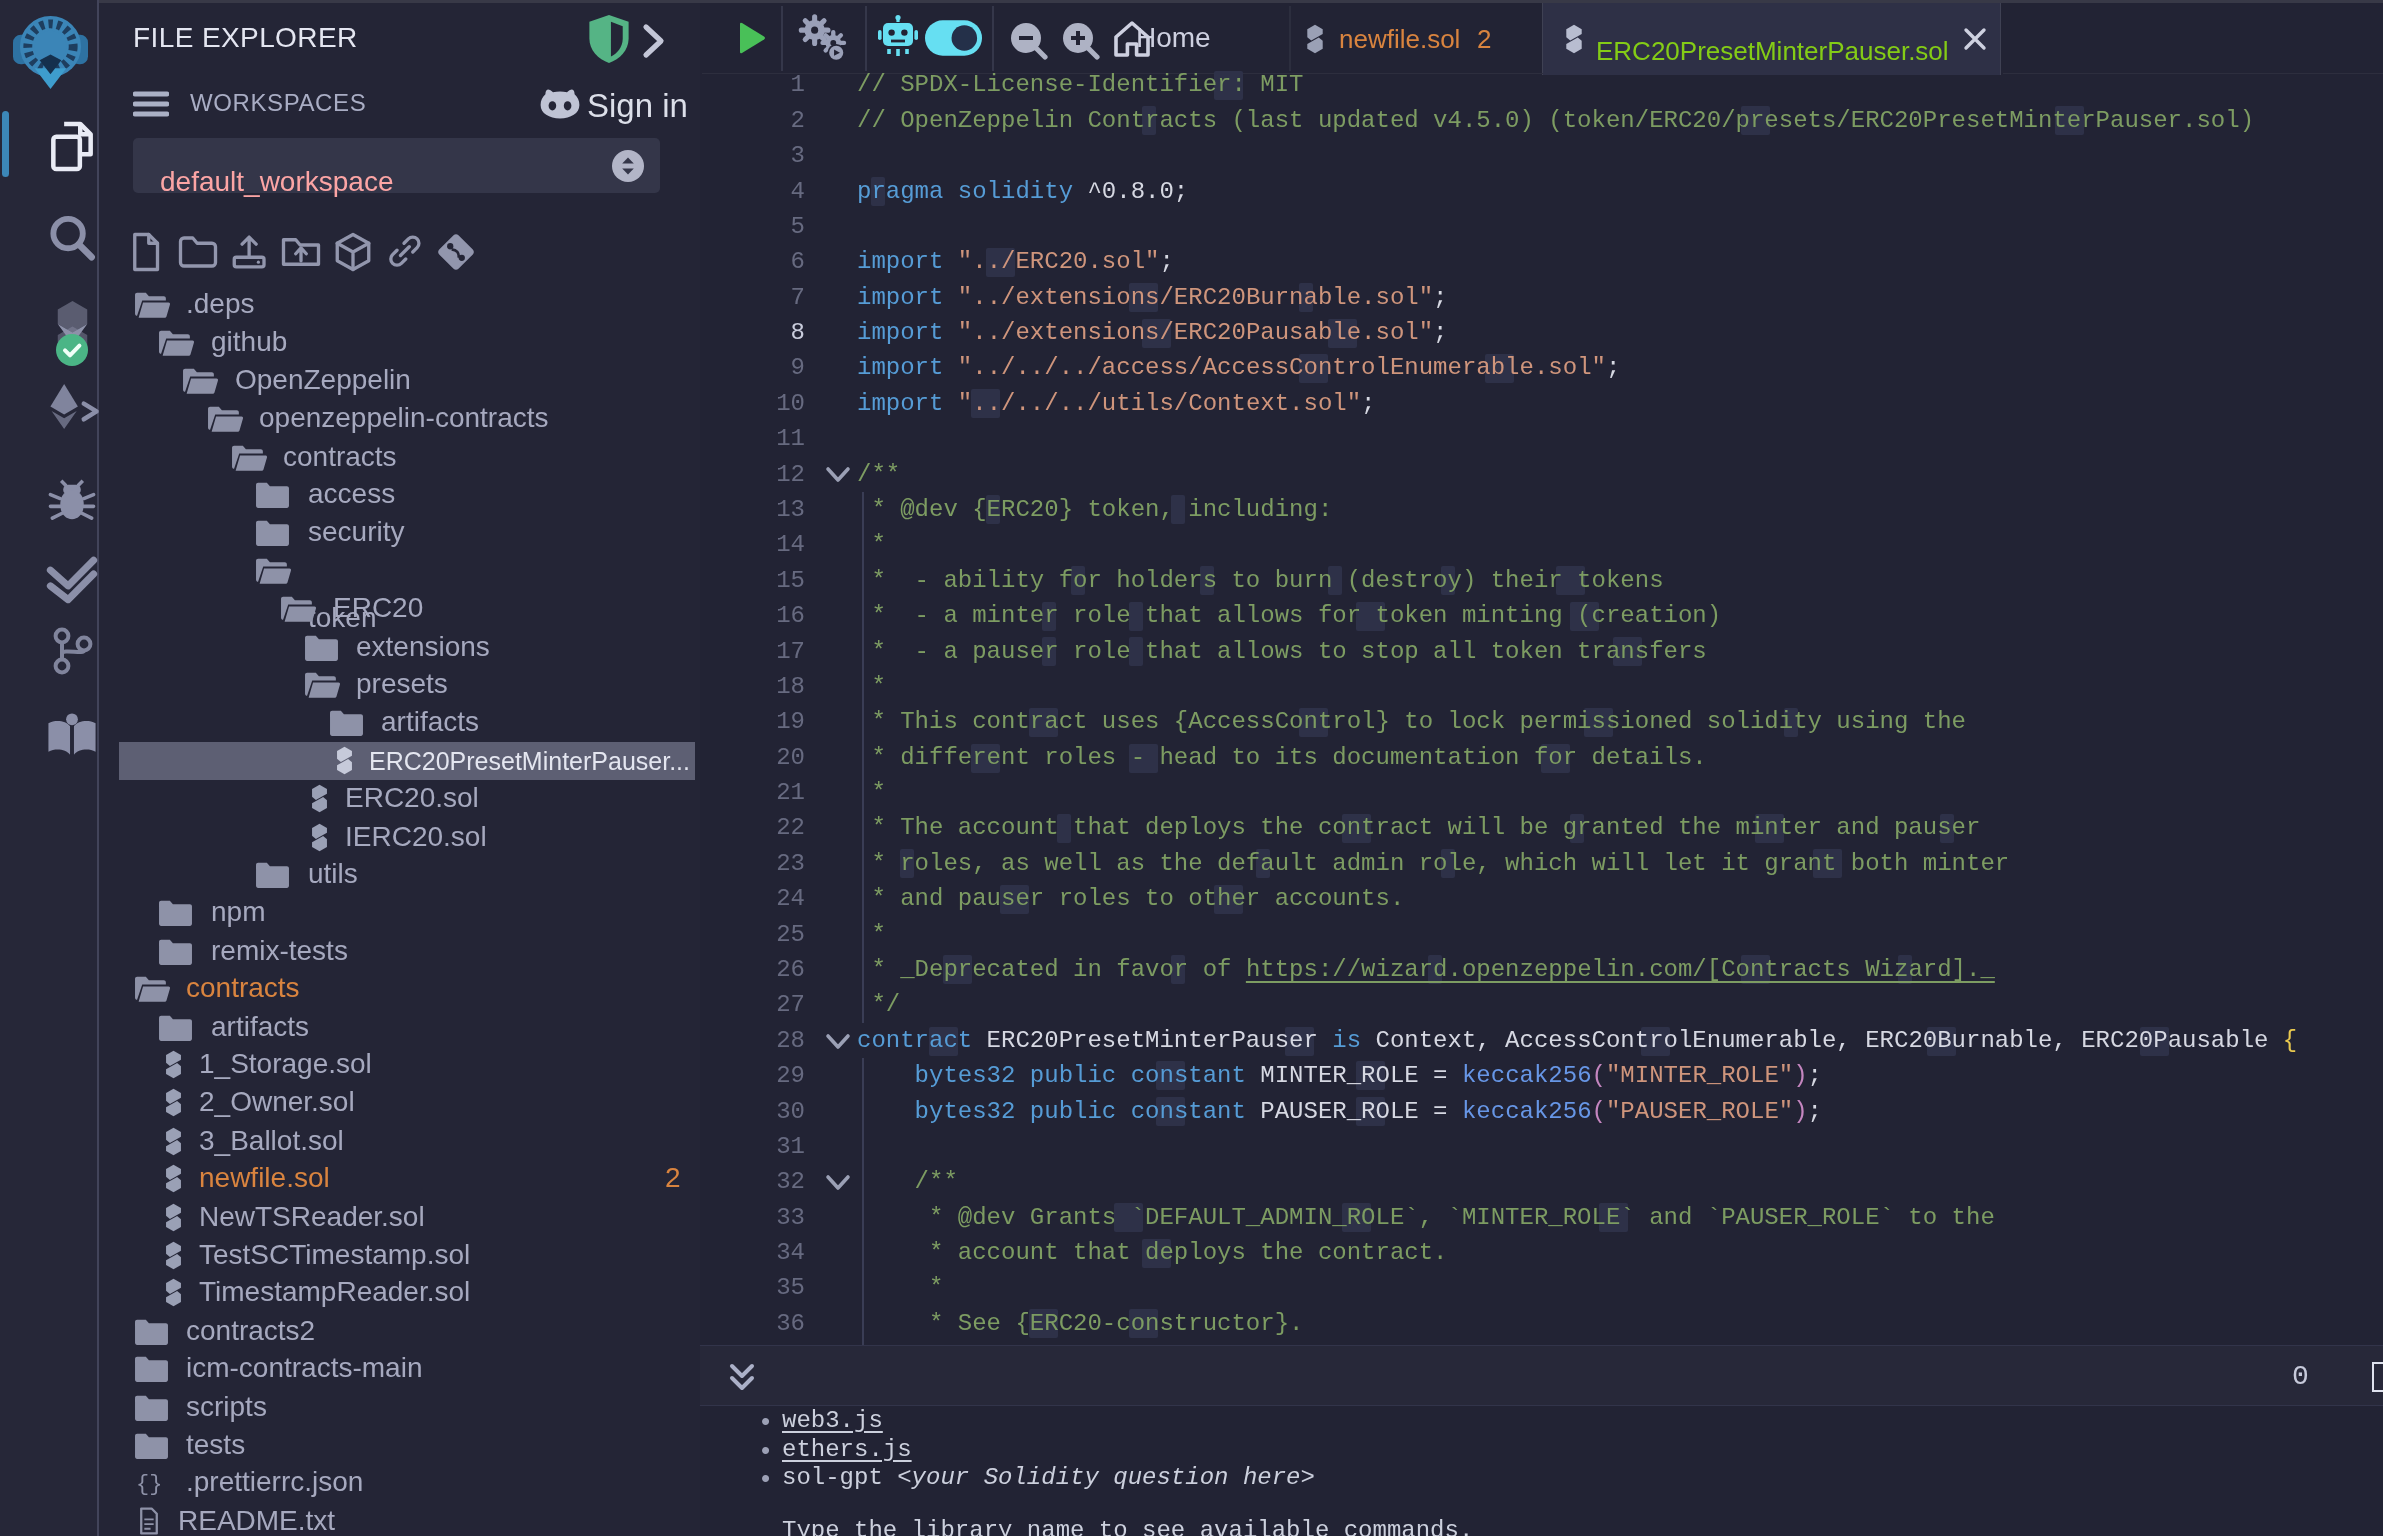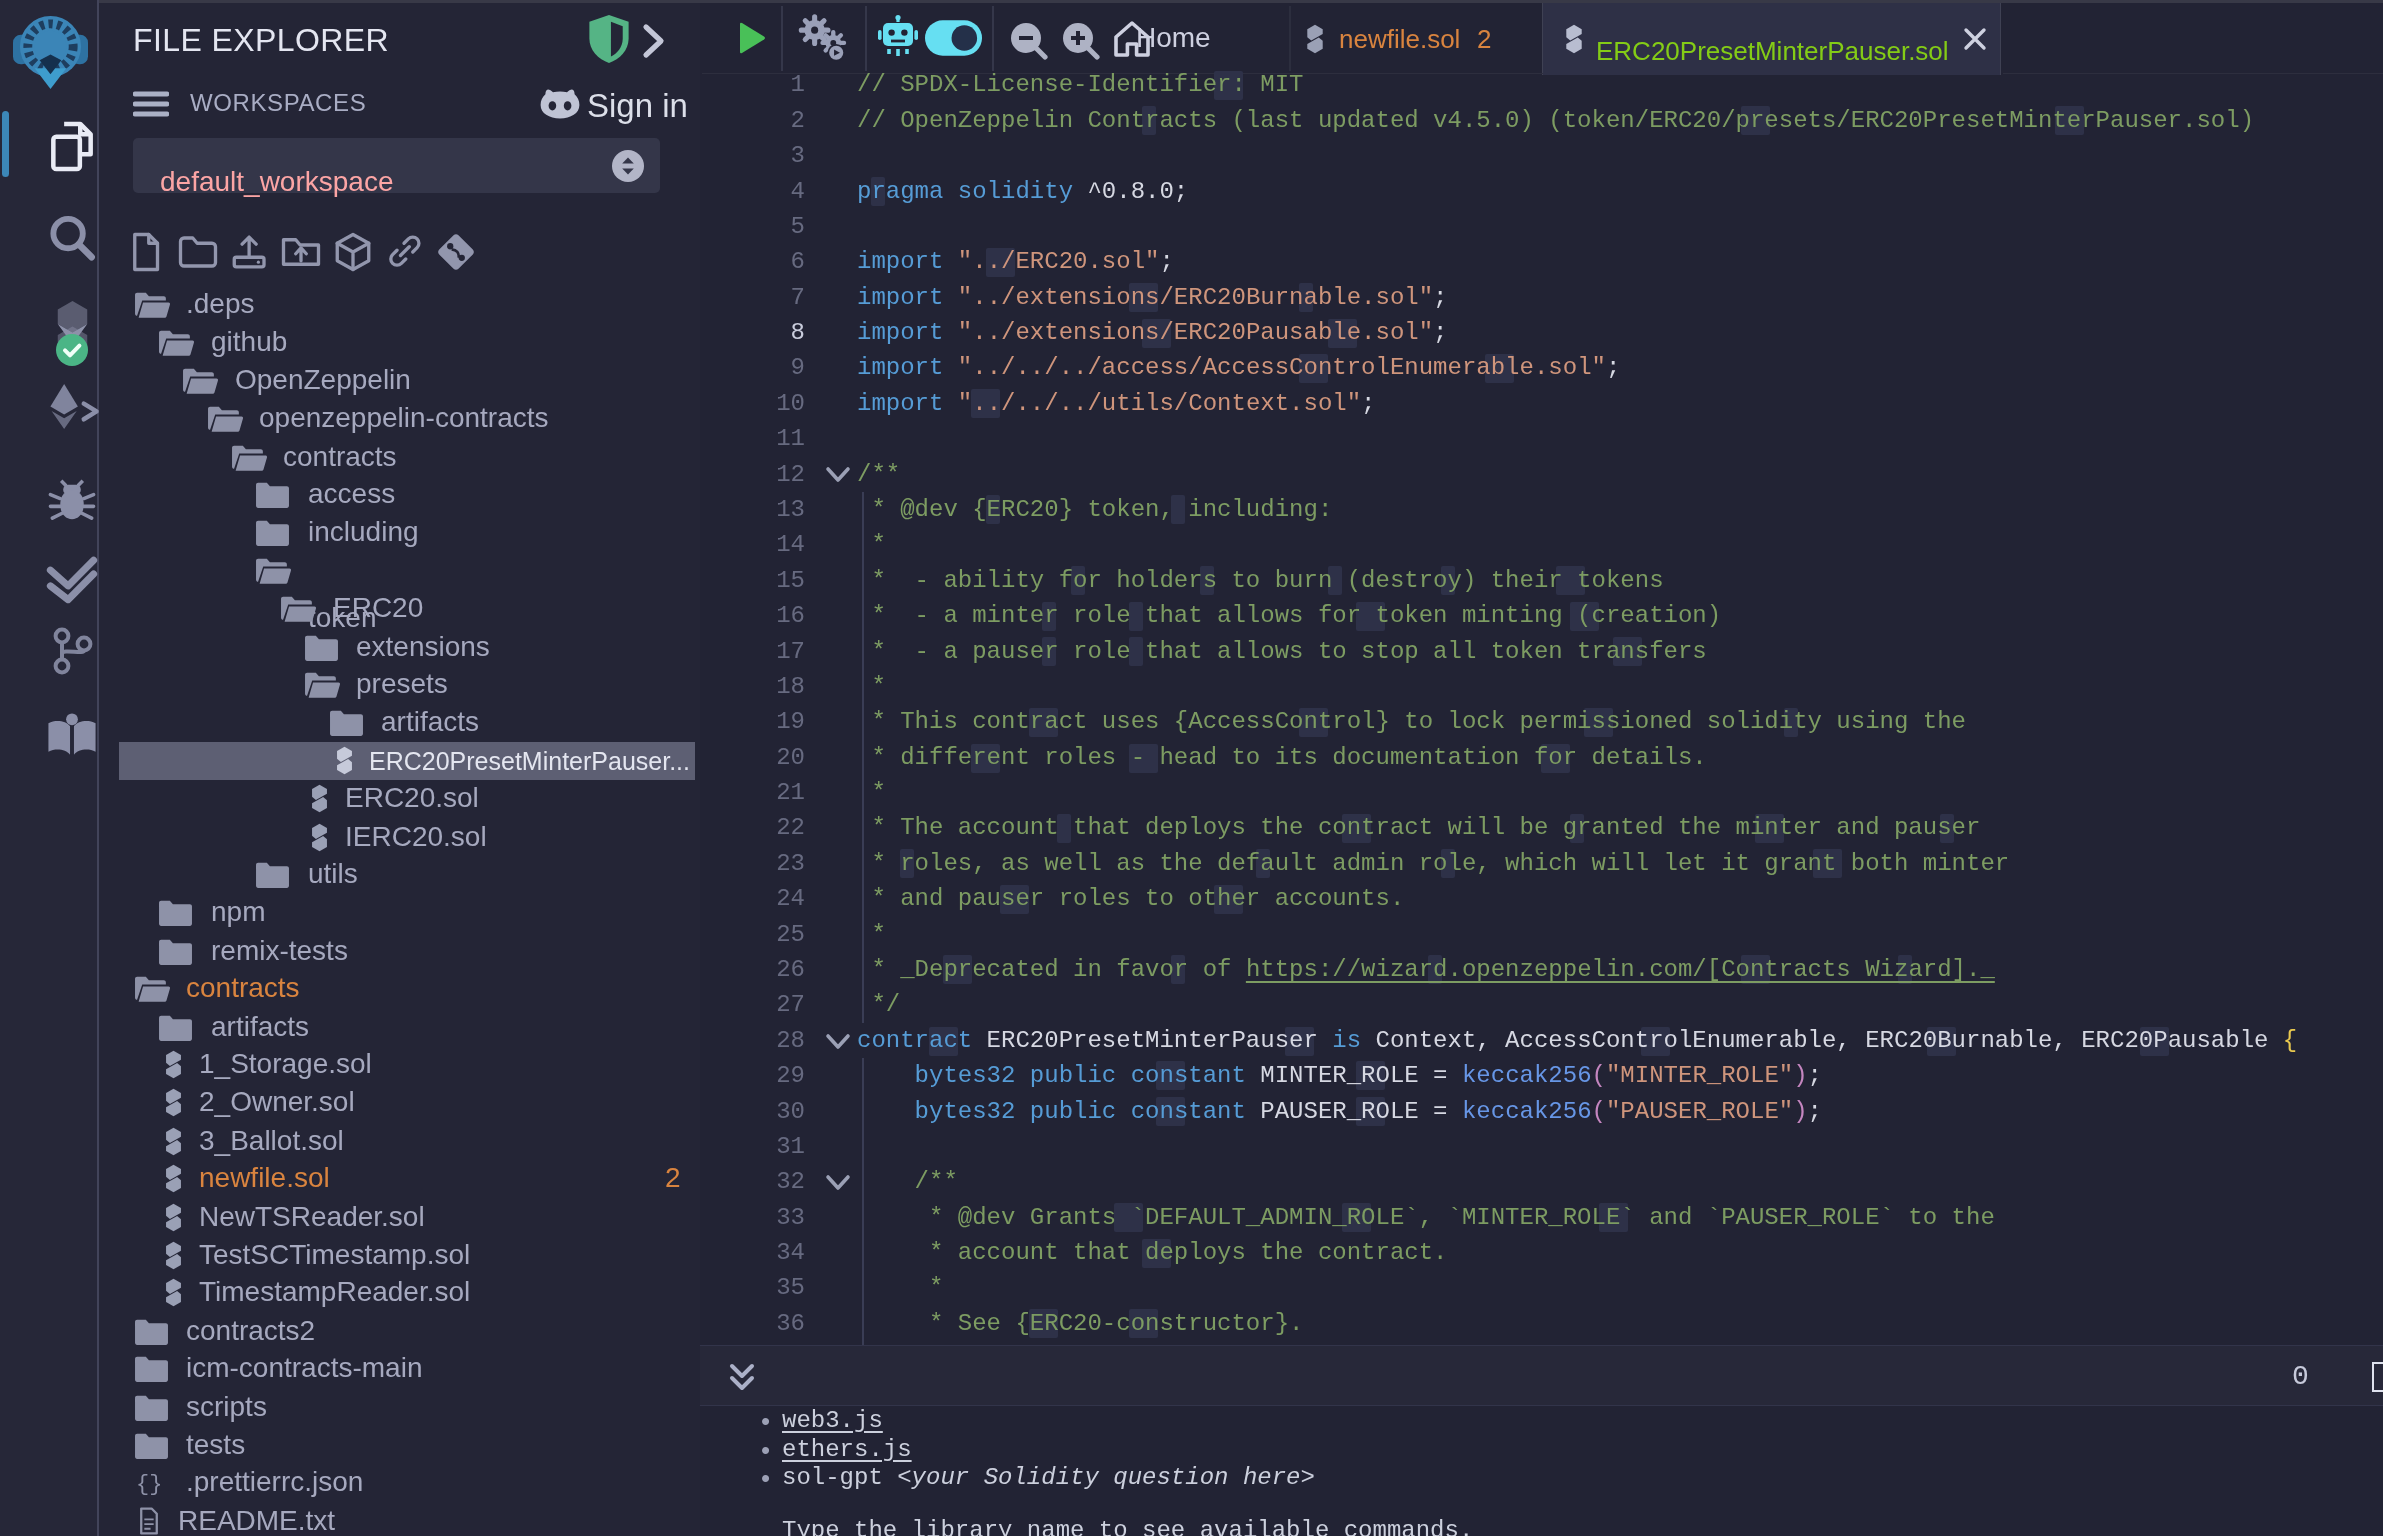--- a/index.html
+++ b/index.html
@@ -72,21 +72,21 @@
 <circle cx="18" cy="9" r="3.2" fill="none" stroke="#80849c" stroke-width="2"></circle>
 <path d="M7 8.2 V16.8 M7 14 C7 11 18 14.5 18 12.2" fill="none" stroke="#80849c" stroke-width="2"></path>
 </svg>
 <svg class="abs" style="left:72px;top:711px;transform:translateX(-50%)" width="55" height="48" viewBox="0 0 28 24">
 <circle cx="14" cy="4" r="3" fill="#8b8fa8"></circle>
 <path d="M2 6 C6 4 11 5 13 7.5 V22 C11 19.5 6 18.5 2 20.5 Z" fill="#8b8fa8"></path>
 <path d="M26 6 C22 4 17 5 15 7.5 V22 C17 19.5 22 18.5 26 20.5 Z" fill="#8b8fa8"></path>
 </svg>
 </div>
 <div id="panel"></div>
-<div class="abs" style="left:133px;top:22px;font-size:32px;color:#e4e6f1;letter-spacing:0.4px">FILE EXPLORER</div>
+<div class="abs" style="left:133px;top:22px;font-size:28px;color:#e4e6f1;letter-spacing:0.4px">FILE EXPLORER</div>
 <svg class="abs" style="left:586px;top:13px" width="46" height="51" viewBox="0 0 23 26">
 <path d="M11.5 1 L21.5 4.5 V13 C21.5 19 17 23.5 11.5 25.5 C6 23.5 1.5 19 1.5 13 V4.5 Z" fill="#55b485"></path>
 <path d="M12.5 4.5 L18.5 6.8 V13 C18.5 17.5 15.6 20.6 12.5 22.2 Z" fill="#242536"></path>
 </svg>
 <svg class="abs" style="left:638px;top:23px" width="30" height="36" viewBox="0 0 15 18">
 <path d="M4 2 L11.5 9 L4 16" fill="none" stroke="#c3c6d7" stroke-width="2.6" stroke-linecap="round" stroke-linejoin="round"></path>
 </svg>
 <svg class="abs" style="left:133px;top:90px" width="36" height="28" viewBox="0 0 18 14">
 <path d="M1 2 H17 M1 7 H17 M1 12 H17" stroke="#aab0c5" stroke-width="2.4" stroke-linecap="round"></path>
 </svg>
@@ -160,21 +160,21 @@
     <path d="M8.8 12 H33.6 c1 0 1.7 .9 1.4 1.9 L31.6 25.6 c-.3 .9 -1 1.4 -1.9 1.4 H4.5 Z" fill="#8e92a8"></path>
   </svg>
 <div class="trow" style="left:283px;top:438px;">contracts</div>
 <svg class="abs" style="left:255px;top:480px" width="35" height="29" viewBox="0 0 34 28">
     <path d="M1 4.5 C1 3.4 1.9 2.5 3 2.5 h8.5 l3 3.5 H31 c1.1 0 2 .9 2 2 V25 c0 1.1 -.9 2 -2 2 H3 c-1.1 0 -2 -.9 -2 -2 Z" fill="#8e92a8"></path>
   </svg>
 <div class="trow" style="left:308px;top:475px;">access</div>
 <svg class="abs" style="left:255px;top:518px" width="35" height="29" viewBox="0 0 34 28">
     <path d="M1 4.5 C1 3.4 1.9 2.5 3 2.5 h8.5 l3 3.5 H31 c1.1 0 2 .9 2 2 V25 c0 1.1 -.9 2 -2 2 H3 c-1.1 0 -2 -.9 -2 -2 Z" fill="#8e92a8"></path>
   </svg>
-<div class="trow" style="left:308px;top:513px;">including</div>
+<div class="trow" style="left:308px;top:513px;">security</div>
 <svg class="abs" style="left:255px;top:556px" width="37" height="29" viewBox="0 0 36 28">
     <path d="M1 4.5 C1 3.4 1.9 2.5 3 2.5 h8.5 l3 3.5 H29 c1.1 0 2 .9 2 2 V10 H8 L3 25 C1.9 25 1 24.1 1 23 Z" fill="#8e92a8"></path>
     <path d="M8.8 12 H33.6 c1 0 1.7 .9 1.4 1.9 L31.6 25.6 c-.3 .9 -1 1.4 -1.9 1.4 H4.5 Z" fill="#8e92a8"></path>
   </svg>
 <div class="trow" style="left:308px;top:551px;margin-top:48px;">token</div>
 <svg class="abs" style="left:280px;top:594px" width="37" height="29" viewBox="0 0 36 28">
     <path d="M1 4.5 C1 3.4 1.9 2.5 3 2.5 h8.5 l3 3.5 H29 c1.1 0 2 .9 2 2 V10 H8 L3 25 C1.9 25 1 24.1 1 23 Z" fill="#8e92a8"></path>
     <path d="M8.8 12 H33.6 c1 0 1.7 .9 1.4 1.9 L31.6 25.6 c-.3 .9 -1 1.4 -1.9 1.4 H4.5 Z" fill="#8e92a8"></path>
   </svg>
 <div class="trow" style="left:333px;top:589px;">ERC20</div>

